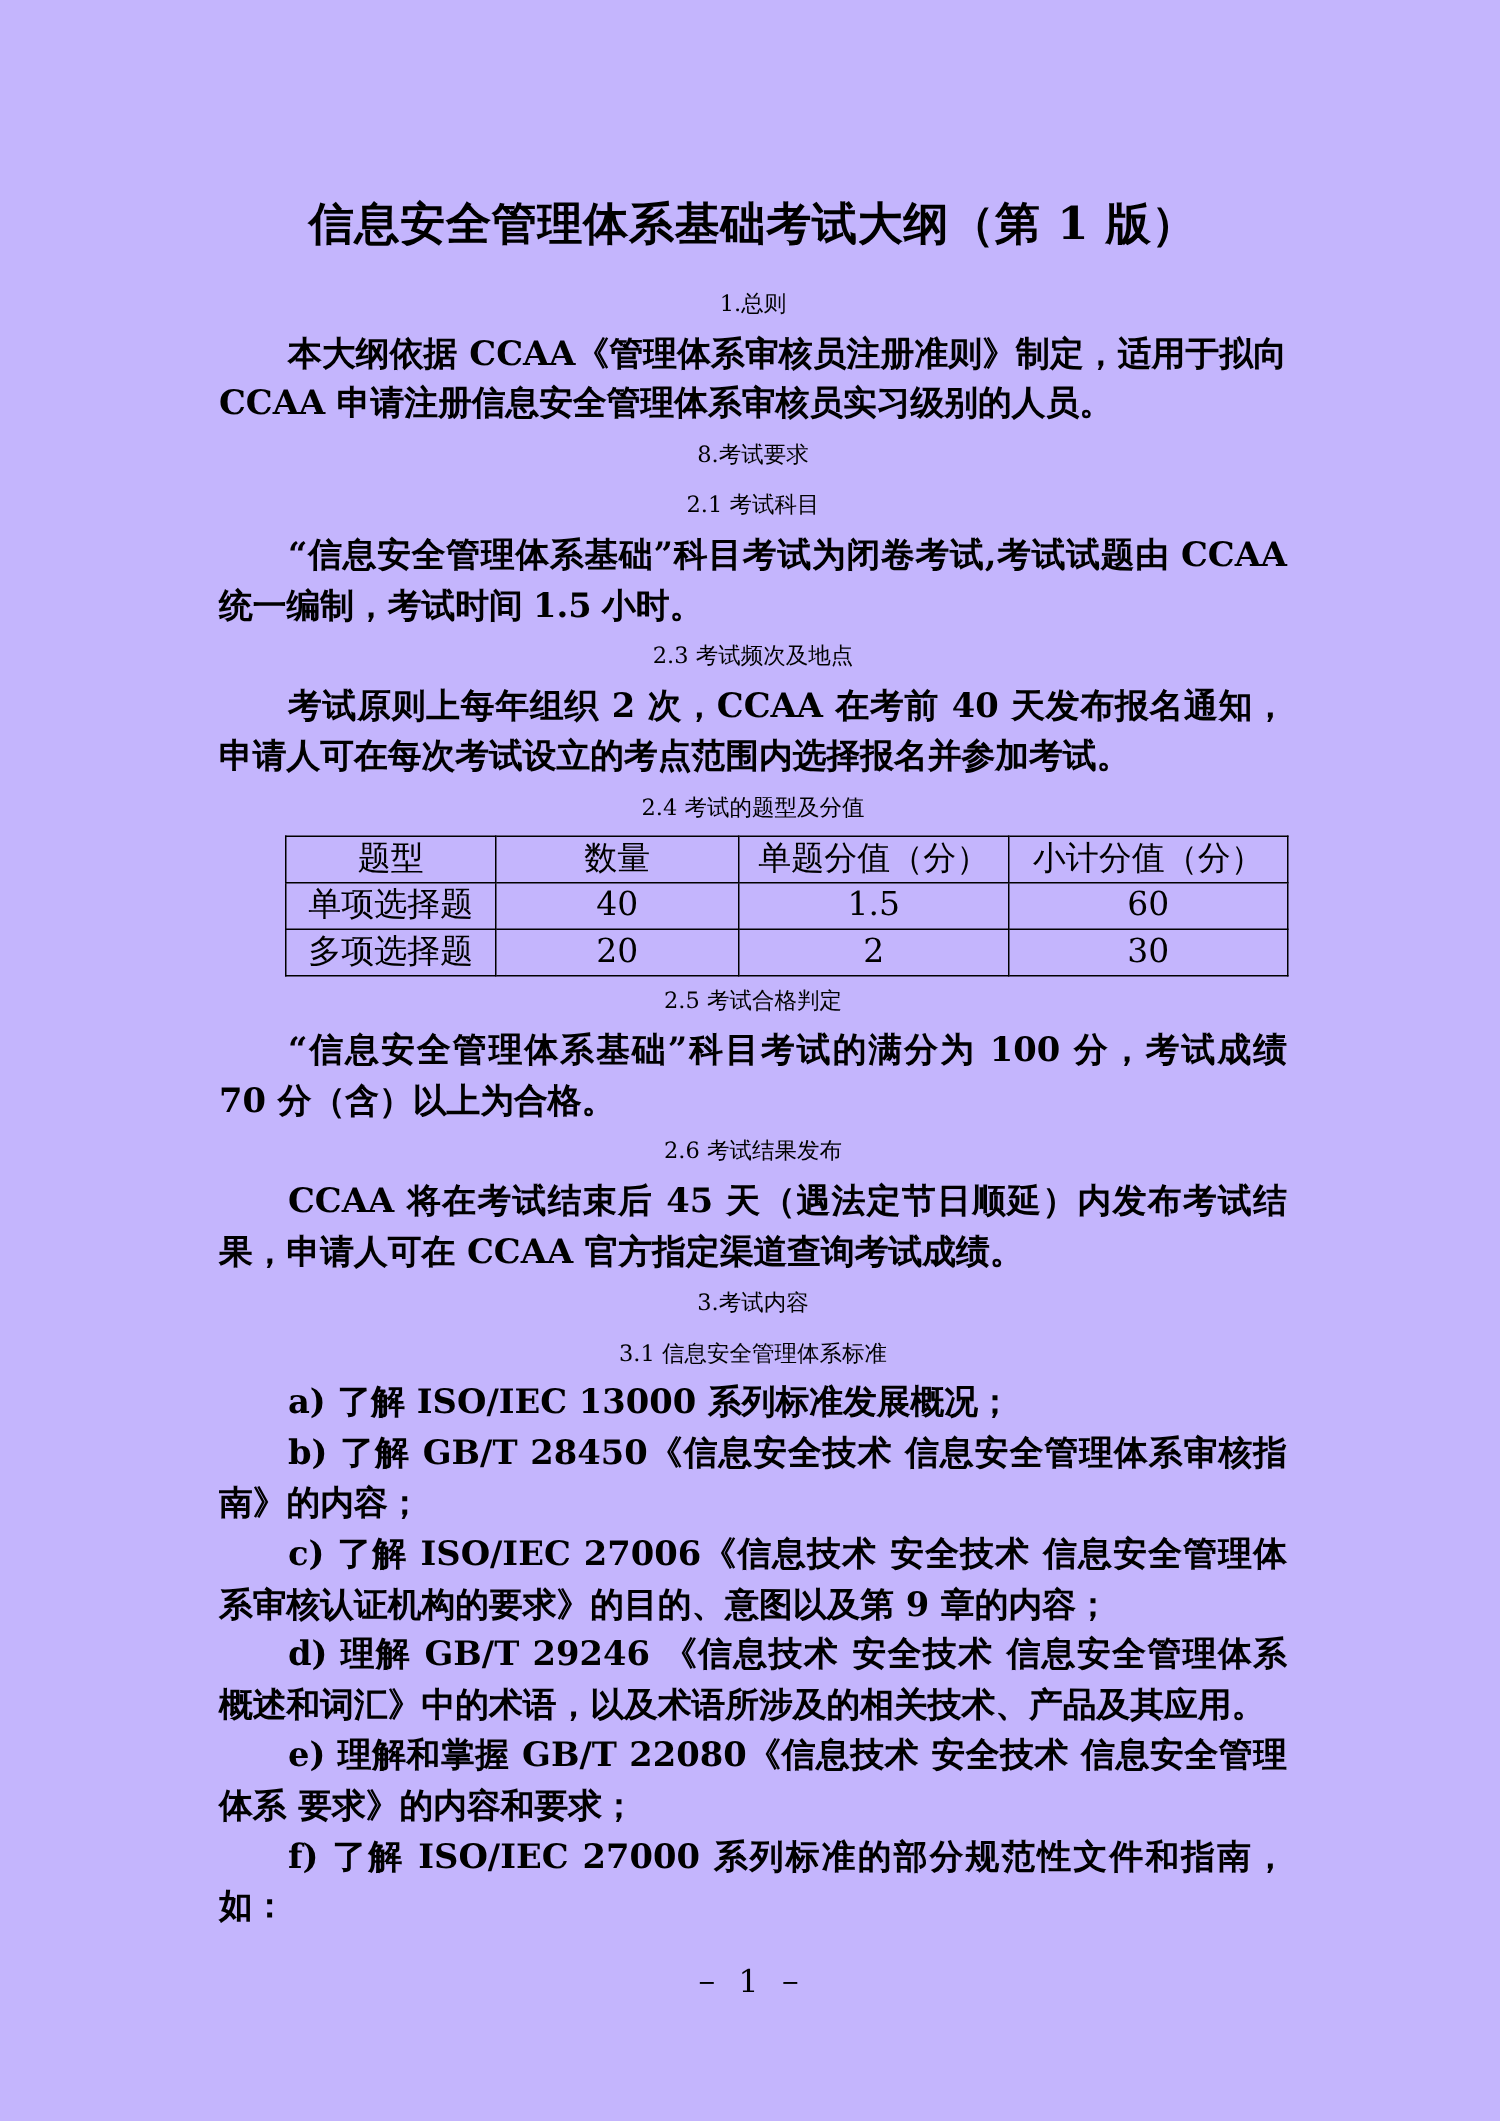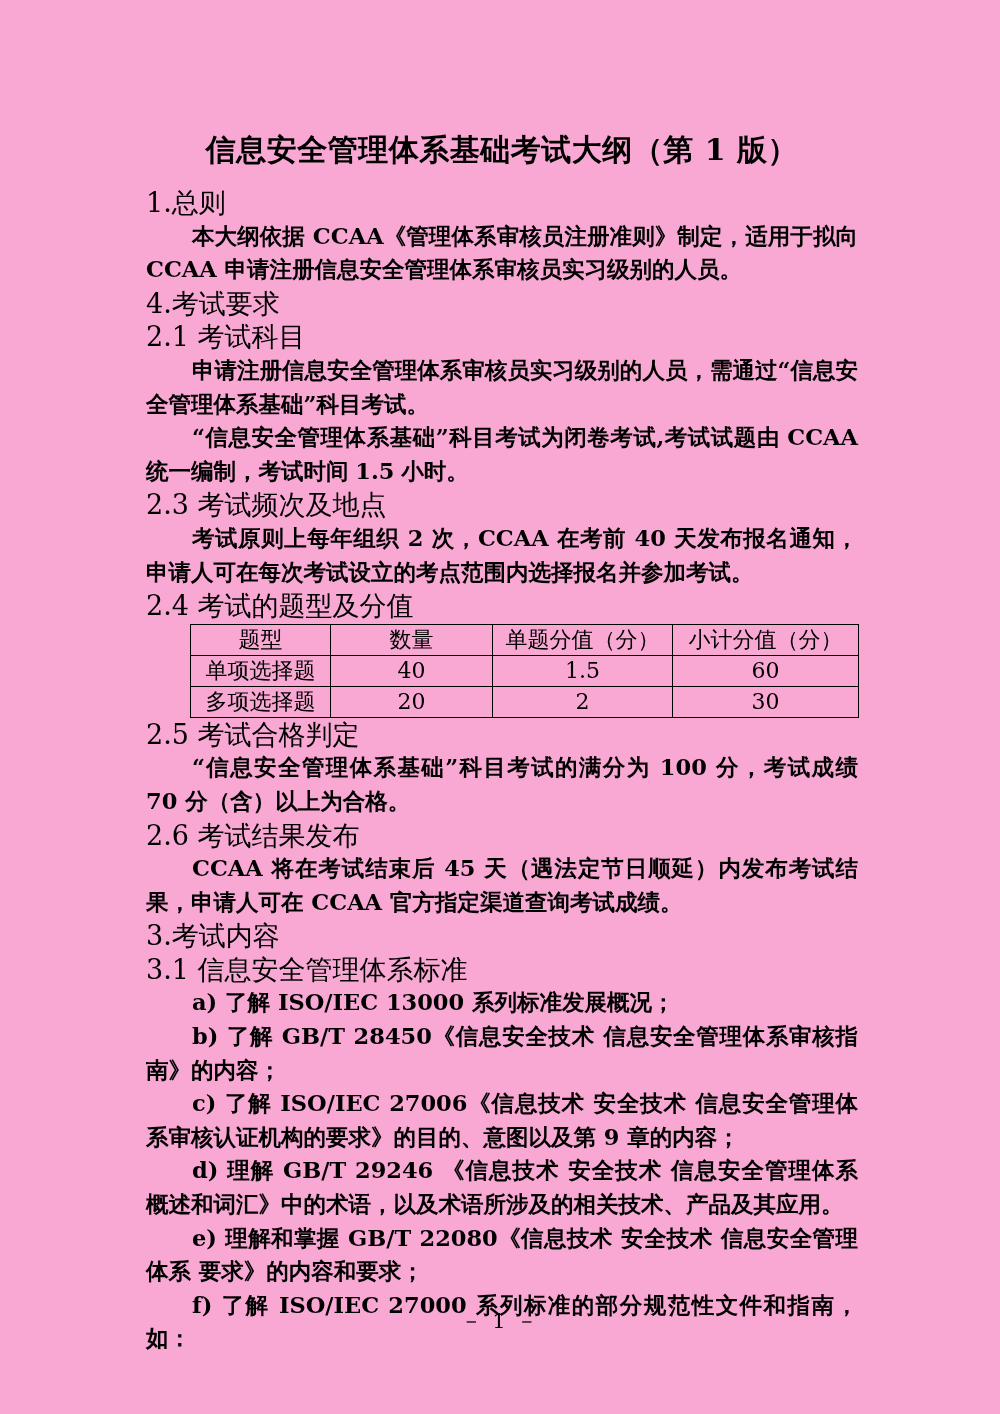--- a/index.html
+++ b/index.html
@@ -15,45 +15,45 @@
     font-family: "DejaVu Serif", "Liberation Serif", serif;
     color: #000000;
     overflow: hidden;
   }
 
   .page {
     position: absolute;
     left: 0; top: 0;
     width: 1000px;
     height: 1414px;
-    background: #f9a8d4;
+    background: #c4b5fd;
   }
 
   .content {
     position: absolute;
     left: 146px;
     top: 128px;
     width: 712px;
   }
 
   .doc-title {
     font-size: 30px;
     line-height: 44px;
     text-align: center;
     letter-spacing: 0.5px;
     margin: 0 0 14px 0;
     font-family: "DejaVu Serif", "Liberation Serif", serif;
     white-space: nowrap;
   }
 
   .heading {
-    font-size: 27px;
+    font-size: 15px;
     line-height: 33.6px;
     margin: 0;
-    text-align: left;
+    text-align: center;
     letter-spacing: 0px;
     white-space: nowrap;
   }
 
   .para {
     font-size: 22.5px;
     line-height: 33.6px;
     margin: 0;
     text-align: justify;
     text-align-last: left;
@@ -110,24 +110,23 @@
 
 <div class="page">
 
   <div class="content">
 
     <h1 class="doc-title">信息安全管理体系基础考试大纲（第 1 版）</h1>
 
     <p class="heading">1.总则</p>
     <p class="para">本大纲依据 CCAA《管理体系审核员注册准则》制定，适用于拟向 CCAA 申请注册信息安全管理体系审核员实习级别的人员。</p>
 
-    <p class="heading">4.考试要求</p>
+    <p class="heading">8.考试要求</p>
 
     <p class="heading">2.1 考试科目</p>
-    <p class="para">申请注册信息安全管理体系审核员实习级别的人员，需通过“信息安全管理体系基础”科目考试。</p>
 
     <p class="para tight">“信息安全管理体系基础”科目考试为闭卷考试,考试试题由 CCAA 统一编制，考试时间 1.5 小时。</p>
 
     <p class="heading">2.3 考试频次及地点</p>
     <p class="para">考试原则上每年组织 2 次，CCAA 在考前 40 天发布报名通知，申请人可在每次考试设立的考点范围内选择报名并参加考试。</p>
 
     <p class="heading">2.4 考试的题型及分值</p>
 
     <div class="table-wrap">
       <table class="score-table">

